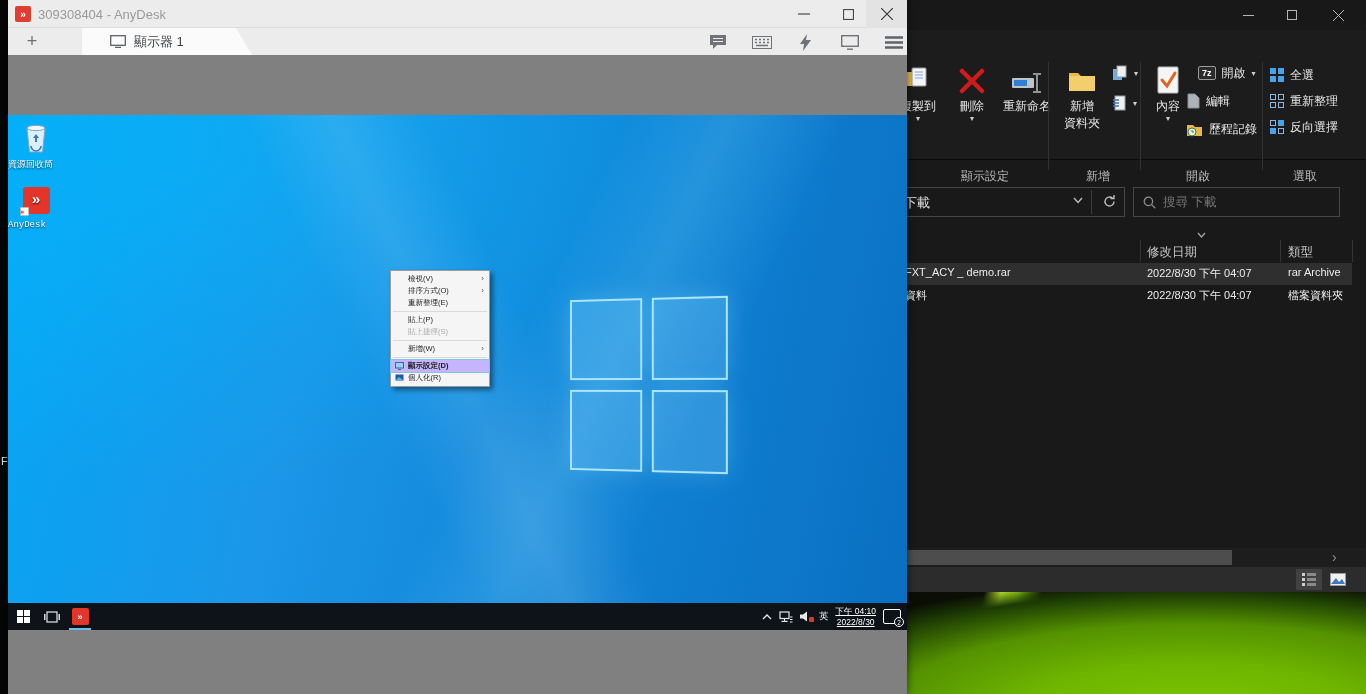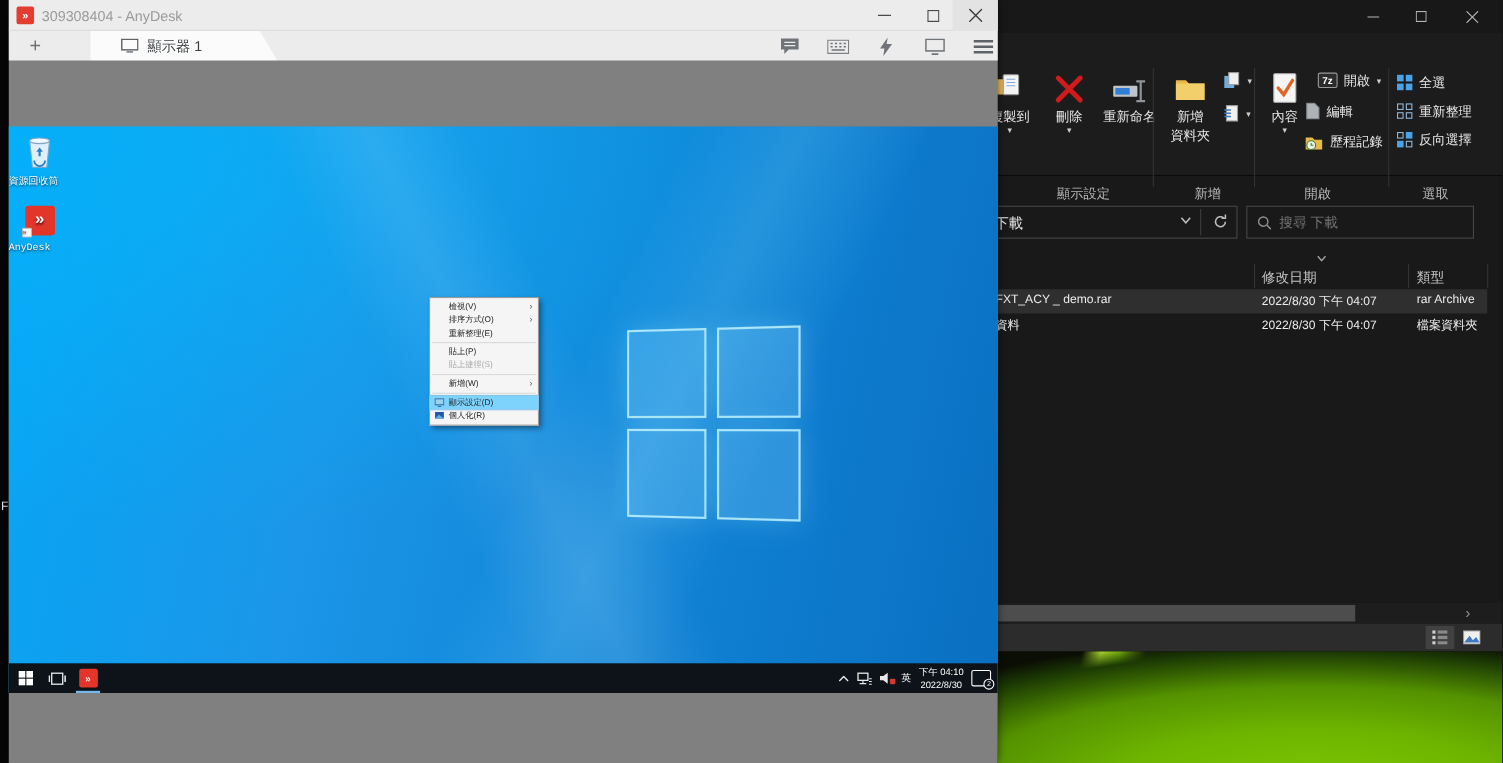--- a/index.html
+++ b/index.html
@@ -86,40 +86,40 @@
                 font-size:15px; display:flex; align-items:center; justify-content:center; position:relative; }
   .ad-desk-ic .mini { position:absolute; left:-3px; bottom:-2px; width:9px; height:9px; background:#fff;
                 border:1px solid #bbb; border-radius:1px; color:#e4352b; font-size:6px; line-height:7px; font-weight:bold; }
 
   
   .cmenu { left:382px; top:155px; width:100px; background:#f5f5f5; border:1px solid #9b9b9b;
            box-shadow:3px 3px 5px rgba(0,0,0,.45); padding:2px 0; }
   .cm-item { position:relative; height:12px; display:flex; align-items:center; padding-left:17px;
              color:#1c1c1c; font-size:7.5px; }
   .cm-item.dis { color:#a8a8a8; }
-  .cm-item.hl { background:#7dd3fc; outline:1px solid #84c3ea; }
+  .cm-item.hl { background:#c4b5fd; outline:1px solid #84c3ea;font-weight:bold; }
   .cm-arrow { position:absolute; right:5px; color:#555; font-size:8px; line-height:8px; }
   .cm-sep { height:1px; background:#d9d9d9; margin:2px 2px; }
   .cm-ic { position:absolute; left:4px; width:9px; height:8px; }
 
   
   .rtb { left:0; top:488px; width:899px; height:27px; background:#0d1318; display:flex; align-items:center; }
   .rtb-start { width:30px; height:27px; display:flex; align-items:center; justify-content:center; }
   .startgrid { display:grid; grid-template-columns:6px 6px; grid-template-rows:6px 6px; gap:1px; }
   .startgrid span { background:#fff; }
   .rtb-search { width:186px; height:27px; background:#f2f2f2; display:flex; align-items:center; gap:6px; padding:0 7px; }
   .rtb-search input { border:none; outline:none; background:transparent; width:150px; font-size:11px; color:#444;
                       font-family:"Liberation Sans", sans-serif; }
   .rtb-btn { width:28px; height:27px; display:flex; align-items:center; justify-content:center; position:relative; }
   .rtb-ad { width:17px; height:17px; background:#e4352b; border-radius:2px; color:#fff; font-size:9px; font-weight:bold;
             display:flex; align-items:center; justify-content:center; }
   .rtb-underline { position:absolute; bottom:0; left:3px; width:22px; height:2px; background:#76b9ed; }
   .tray { position:absolute; right:4px; top:0; height:27px; display:flex; align-items:center; gap:7px; color:#fff; }
   .tray .t-ic { display:flex; align-items:center; justify-content:center; }
-  .tray-clock { text-align:center; font-size:8.5px; line-height:1.25; color:#fff; }
+  .tray-clock { text-align:center; font-size:8.5px; line-height:1.25; color:#fff;text-decoration:underline; }
   .t-ime { font-size:9px; }
   .notif { position:relative; width:18px; height:15px; border:1px solid #fff; border-radius:2px; }
   .notif .nb { position:absolute; right:-4px; bottom:-4px; width:10px; height:10px; border-radius:50%;
                background:#0d1318; border:1px solid #fff; color:#fff; font-size:6.5px;
                display:flex; align-items:center; justify-content:center; }
   svg { display:block; }
 </style>
 </head>
 <body>
 

